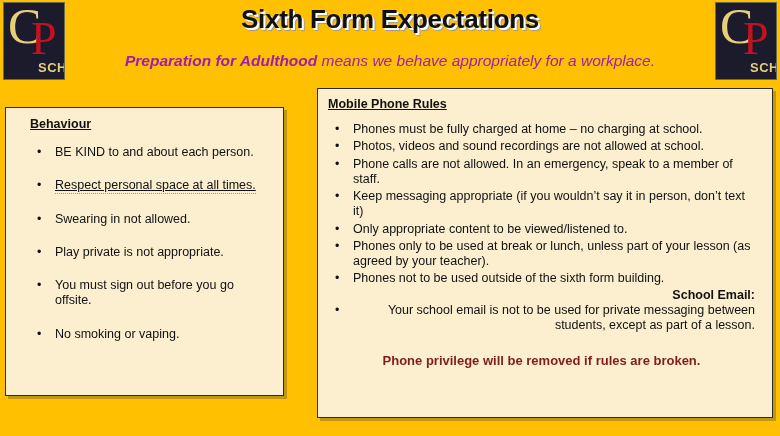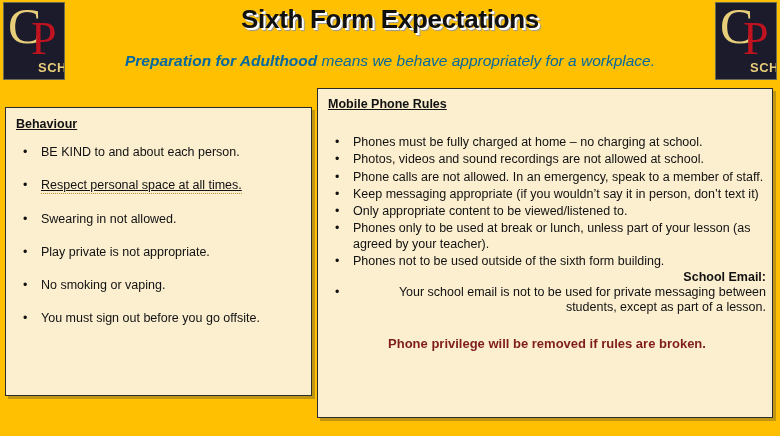--- a/index.html
+++ b/index.html
@@ -77,49 +77,49 @@
     text-shadow: 2px 2px 0 #ffffff, 3px 3px 1px #9a9a9a;
   }
 
   .subtitle {
     position: absolute;
     left: 60px; top: 52px;
     width: 660px;
     text-align: center;
     font-size: 15.5px;
     font-style: italic;
-    color: #0369a1;
+    color: #a21caf;
     white-space: nowrap;
   }
   .subtitle b {
     font-weight: bold;
     font-style: italic;
   }
 
   
   .panel {
     position: absolute;
     background: #FCEFD0;
     border: 1.5px solid #2b2b2b;
     box-sizing: border-box;
     box-shadow: 3px 3px 0 rgba(120,100,40,0.45);
   }
   .panel-behaviour {
     left: 5px;
     top: 107px;
-    width: 307px;
+    width: 279px;
     height: 289px;
-    padding: 9px 10px 0 10px;
+    padding: 9px 10px 0 24px;
   }
   .panel-phone {
     left: 317px;
     top: 88px;
     width: 456px;
     height: 330px;
-    padding: 8px 6px 0 10px;
+    padding: 8px 17px 0 10px;
   }
 
   .panel-heading {
     font-size: 12.5px;
     font-weight: bold;
     color: #111;
     text-decoration: underline;
     margin: 0 0 4px 0;
   }
   .panel-subheading {
@@ -156,21 +156,21 @@
   }
   .panel-behaviour ul.bullets > li:first-child {
     margin-top: 14px;
   }
 
   
   .panel-phone ul.bullets > li {
     margin-top: 2px;
   }
   .panel-phone ul.bullets > li:first-child {
-    margin-top: 24px;
+    margin-top: 11px;
   }
 
   .spellcheck {
     text-decoration: underline;
     text-decoration-color: #111;
     border-bottom: 1.5px dotted #C8922E;
     padding-bottom: 1px;
   }
 
   .email-block {
@@ -212,22 +212,22 @@
 
 </div>
 
 <div class="panel panel-behaviour">
   <div class="panel-heading">Behaviour</div>
   <ul class="bullets">
     <li><span>BE KIND to and about each person.</span></li>
     <li><span class="spellcheck">Respect personal space at all times.</span></li>
     <li><span>Swearing in not allowed.</span></li>
     <li><span>Play private is not appropriate.</span></li>
+    <li><span>You must sign out before you go offsite.</span></li>
     <li><span>No smoking or vaping.</span></li>
-    <li><span>You must sign out before you go offsite.</span></li>
   </ul>
 </div>
 
 <div class="panel panel-phone">
   <div class="panel-heading">Mobile Phone Rules</div>
   <ul class="bullets">
     <li><span>Phones must be fully charged at home – no charging at school.</span></li>
     <li><span>Photos, videos and sound recordings are not allowed at school.</span></li>
     <li><span>Phone calls are not allowed. In an emergency, speak to a member of staff.</span></li>
     <li><span>Keep messaging appropriate (if you wouldn’t say it in person, don’t text it)</span></li>

